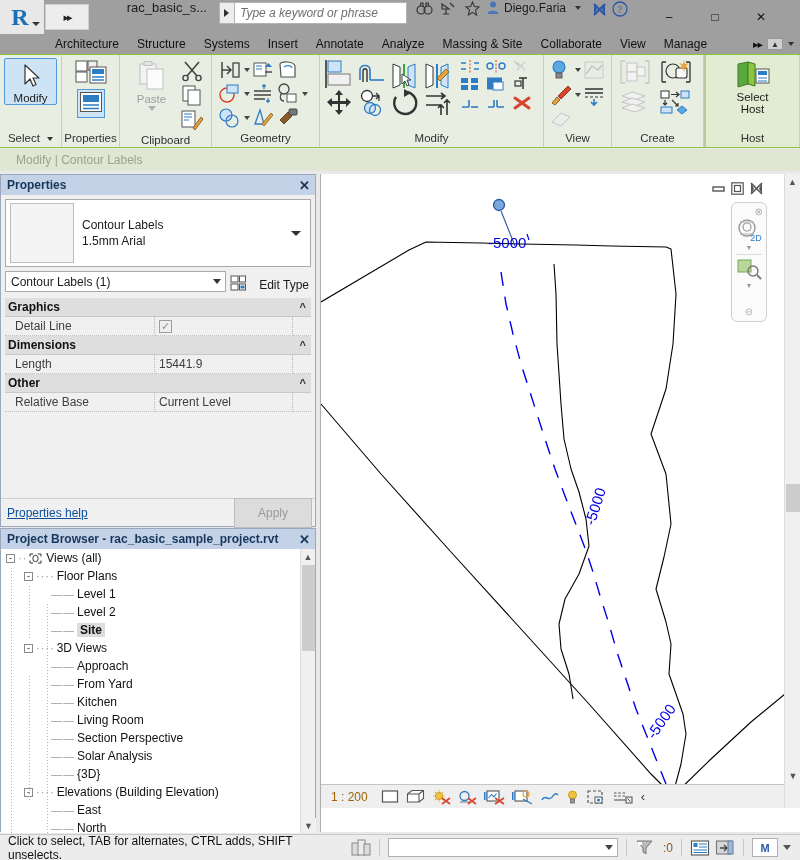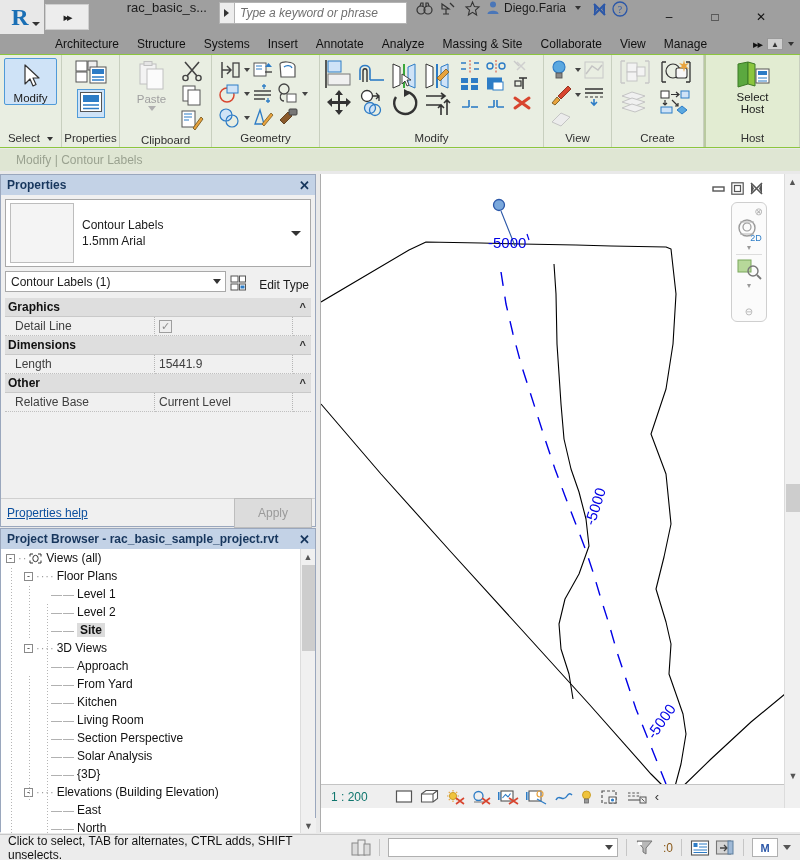--- a/index.html
+++ b/index.html
@@ -184,21 +184,21 @@
     position: absolute; right: 0; top: 0; width: 16px; height: 634px; background: #f0f0f0; border-left: 1px solid #dcdcdc;
   }
   .vscroll .arw { height: 16px; display: flex; align-items: center; justify-content: center; font-size: 9px; color: #555; }
   .vscroll .thumbbar { position: absolute; left: 1px; top: 310px; width: 14px; height: 28px; background: #cdcdcd; }
 
   .viewctl {
     position: absolute; left: 0; bottom: 0; width: 464px; height: 24px;
     background: #efefef; border-top: 1px solid #c4c4c4;
     display: flex; align-items: center; gap: 7px; padding-left: 10px;
   }
-  .viewctl .scale { font-size: 12px; color: #0f766e; margin-right: 20px; }
+  .viewctl .scale { font-size: 12px; color: #a16207; margin-right: 6px; }
 
   .vwbtns { position: absolute; right: 22px; top: 8px; display: flex; align-items: center; gap: 6px; }
 
   .navbar {
     position: absolute; right: 18px; top: 28px; width: 36px; height: 120px;
     background: #fbfbfb; border: 1px solid #cfcfcf; border-radius: 6px;
     display: flex; flex-direction: column; align-items: center; padding-top: 3px;
   }
   .navbar .close { color: #b0b0b0; font-size: 10px; }
   .navbar .sep { width: 26px; height: 1px; background: #ddd; margin: 2px 0; }

